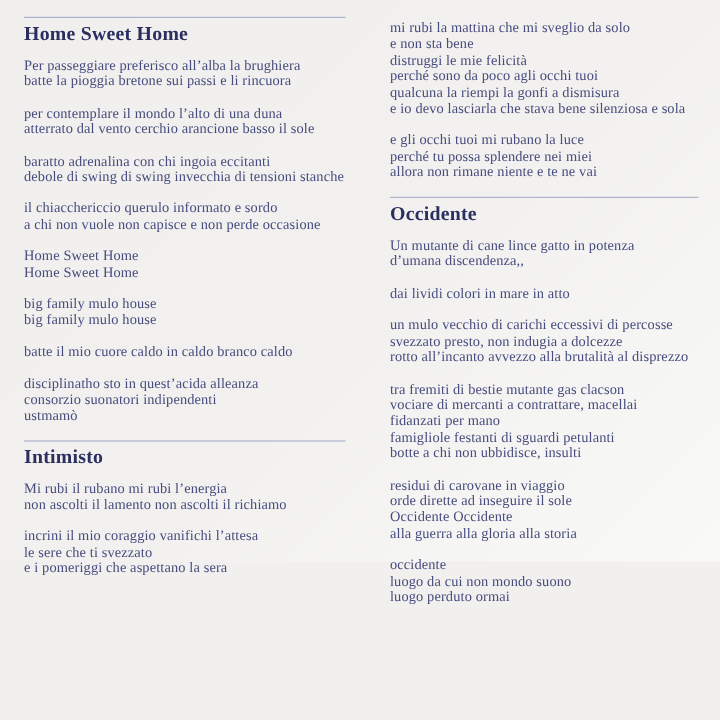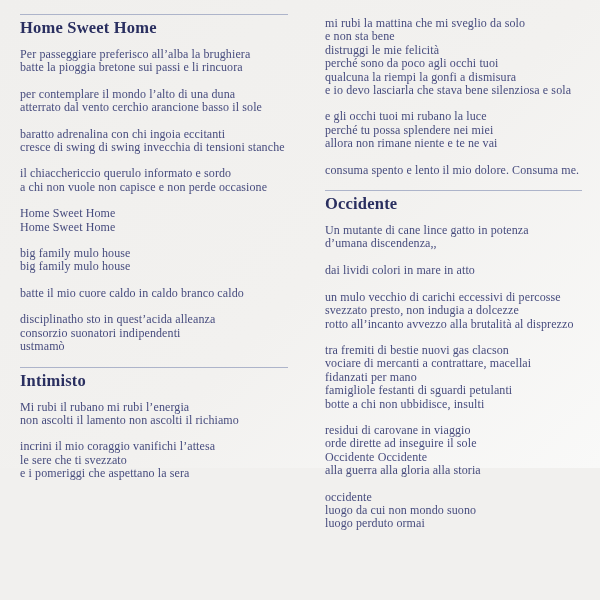--- a/index.html
+++ b/index.html
@@ -43,34 +43,33 @@
   .line{white-space:nowrap;}
 </style>
 </head>
 <body>
 
 <div class="page">
   <div class="column" id="col-left">
       <div class="section-title">Home Sweet Home</div>
       <p class="stanza"><span class="line">Per passeggiare preferisco all’alba la brughiera</span><br><span class="line">batte la pioggia bretone sui passi e li rincuora</span></p>
       <p class="stanza"><span class="line">per contemplare il mondo l’alto di una duna</span><br><span class="line">atterrato dal vento cerchio arancione basso il sole</span></p>
-      <p class="stanza"><span class="line">baratto adrenalina con chi ingoia eccitanti</span><br><span class="line">cresce di swing di swing invecchia di tensioni stanche</span></p>
+      <p class="stanza"><span class="line">baratto adrenalina con chi ingoia eccitanti</span><br><span class="line">debole di swing di swing invecchia di tensioni stanche</span></p>
       <p class="stanza"><span class="line">il chiacchericcio querulo informato e sordo</span><br><span class="line">a chi non vuole non capisce e non perde occasione</span></p>
       <p class="stanza"><span class="line">Home Sweet Home</span><br><span class="line">Home Sweet Home</span></p>
       <p class="stanza"><span class="line">big family mulo house</span><br><span class="line">big family mulo house</span></p>
       <p class="stanza"><span class="line">batte il mio cuore caldo in caldo branco caldo</span><br></p>
       <p class="stanza"><span class="line">disciplinatho sto in quest’acida alleanza</span><br><span class="line">consorzio suonatori indipendenti</span><br><span class="line">ustmamò</span></p>
       <div class="section-title subsequent">Intimisto</div>
       <p class="stanza"><span class="line">Mi rubi il rubano mi rubi l’energia</span><br><span class="line">non ascolti il lamento non ascolti il richiamo</span></p>
       <p class="stanza"><span class="line">incrini il mio coraggio vanifichi l’attesa</span><br><span class="line">le sere che ti svezzato</span><br><span class="line">e i pomeriggi che aspettano la sera</span></p>
     </div>
   <div class="column" id="col-right">
       <p class="stanza"><span class="line">mi rubi la mattina che mi sveglio da solo</span><br><span class="line">e non sta bene</span><br><span class="line">distruggi le mie felicità</span><br><span class="line">perché sono da poco agli occhi tuoi</span><br><span class="line">qualcuna la riempi la gonfi a dismisura</span><br><span class="line">e io devo lasciarla che stava bene silenziosa e sola</span></p>
       <p class="stanza"><span class="line">e gli occhi tuoi mi rubano la luce</span><br><span class="line">perché tu possa splendere nei miei</span><br><span class="line">allora non rimane niente e te ne vai</span></p>
-      <p class="stanza"><span class="line">consuma spento e lento il mio dolore. Consuma me.</span></p>
       <div class="section-title subsequent">Occidente</div>
       <p class="stanza"><span class="line">Un mutante di cane lince gatto in potenza</span><br><span class="line">d’umana discendenza,,</span><br><br><span class="line">dai lividi colori in mare in atto</span></p>
       <p class="stanza"><span class="line">un mulo vecchio di carichi eccessivi di percosse</span><br><span class="line">svezzato presto, non indugia a dolcezze</span><br><span class="line">rotto all’incanto avvezzo alla brutalità al disprezzo</span></p>
-      <p class="stanza"><span class="line">tra fremiti di bestie nuovi gas clacson</span><br><span class="line">vociare di mercanti a contrattare, macellai</span><br><span class="line">fidanzati per mano</span><br><span class="line">famigliole festanti di sguardi petulanti</span><br><span class="line">botte a chi non ubbidisce, insulti</span></p>
+      <p class="stanza"><span class="line">tra fremiti di bestie mutante gas clacson</span><br><span class="line">vociare di mercanti a contrattare, macellai</span><br><span class="line">fidanzati per mano</span><br><span class="line">famigliole festanti di sguardi petulanti</span><br><span class="line">botte a chi non ubbidisce, insulti</span></p>
       <p class="stanza"><span class="line">residui di carovane in viaggio</span><br><span class="line">orde dirette ad inseguire il sole</span><br><span class="line">Occidente Occidente</span><br><span class="line">alla guerra alla gloria alla storia</span></p>
       <p class="stanza"><span class="line">occidente</span><br><span class="line">luogo da cui non mondo suono</span><br><span class="line">luogo perduto ormai</span></p>
     </div>
 </div>
 
 </body></html>

